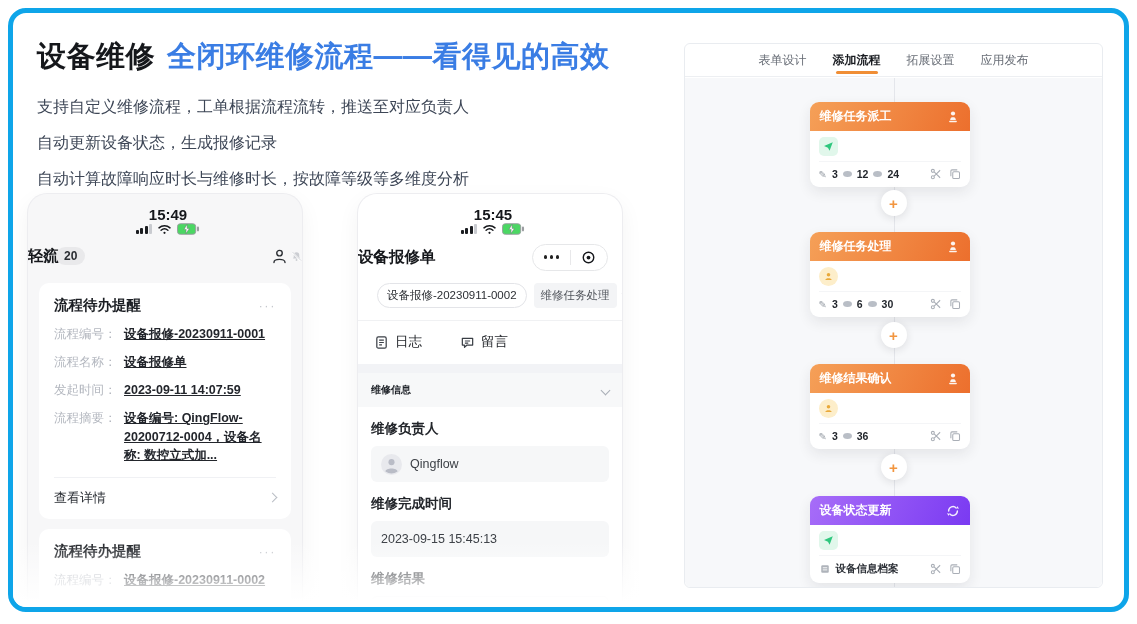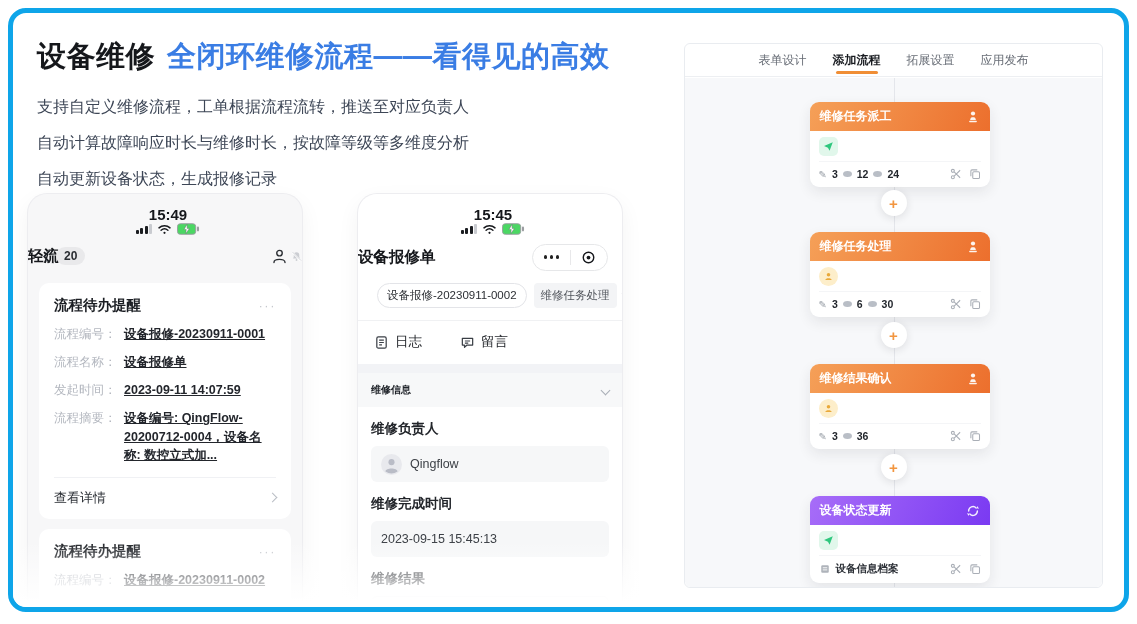--- a/index.html
+++ b/index.html
@@ -88,21 +88,21 @@
   .tabs { height:33px; display:flex; justify-content:center; align-items:center; gap:26px;
     border-bottom:1px solid #edeff2; font-size:12px; color:#676c75; }
   .tab { position:relative; height:100%; display:flex; align-items:center; cursor:default; }
   .tab.active { color:#181b20; font-weight:bold; }
   .tab-underline { position:absolute; left:50%; margin-left:-21px; bottom:2px; width:42px; height:3px;
     border-radius:2px; background:#f08e35; }
   .pbody { position:absolute; left:0; right:0; top:34px; bottom:0; background:#f7f8fa;
     border-radius:0 0 6px 6px; overflow:hidden; }
   .vline { position:absolute; left:50%; top:0; bottom:0; width:1px; background:#e4e6eb; }
 
-  .node { position:absolute; width:180px; left:50%; margin-left:-84px; border-radius:9px;
+  .node { position:absolute; width:160px; left:50%; margin-left:-84px; border-radius:9px;
     background:#fff; box-shadow:0 5px 14px rgba(31,35,41,.09); }
   .n-head { height:29px; border-radius:9px 9px 0 0; display:flex; align-items:center;
     justify-content:space-between; padding:0 10px; color:#fff; font-size:12px; font-weight:bold; }
   .orange .n-head { background:linear-gradient(115deg,#f5a058,#ec6f2d); }
   .purple .n-head { background:linear-gradient(115deg,#a76df8,#7a3af2);gap:14px; }
   .n-body { padding:6px 9px 7px; }
   .icb { width:19px; height:19px; border-radius:5px; display:flex; align-items:center;
     justify-content:center; margin-bottom:5px; }
   .icb.green { background:#e1f7eb; }
   .icb.yellow { background:#fdeeca; border-radius:50%; }
@@ -127,22 +127,22 @@
 <body>
 
 <div class="frame">
 
   <div class="hero">
     <h1>
       <span class="t-black">设备维修</span>
       <span class="t-blue">全闭环维修流程——看得见的高效</span>
     </h1>
     <p class="desc">支持自定义维修流程，工单根据流程流转，推送至对应负责人</p>
+    <p class="desc">自动更新设备状态，生成报修记录</p>
     <p class="desc">自动计算故障响应时长与维修时长，按故障等级等多维度分析</p>
-    <p class="desc">自动更新设备状态，生成报修记录</p>
   </div>
 
   <div class="phone p1">
     <div class="p-status">
       <span class="p-time">15:49</span>
       <span class="sticons">
         <span class="bars">
             <i></i>
             <i></i>
             <i></i>

